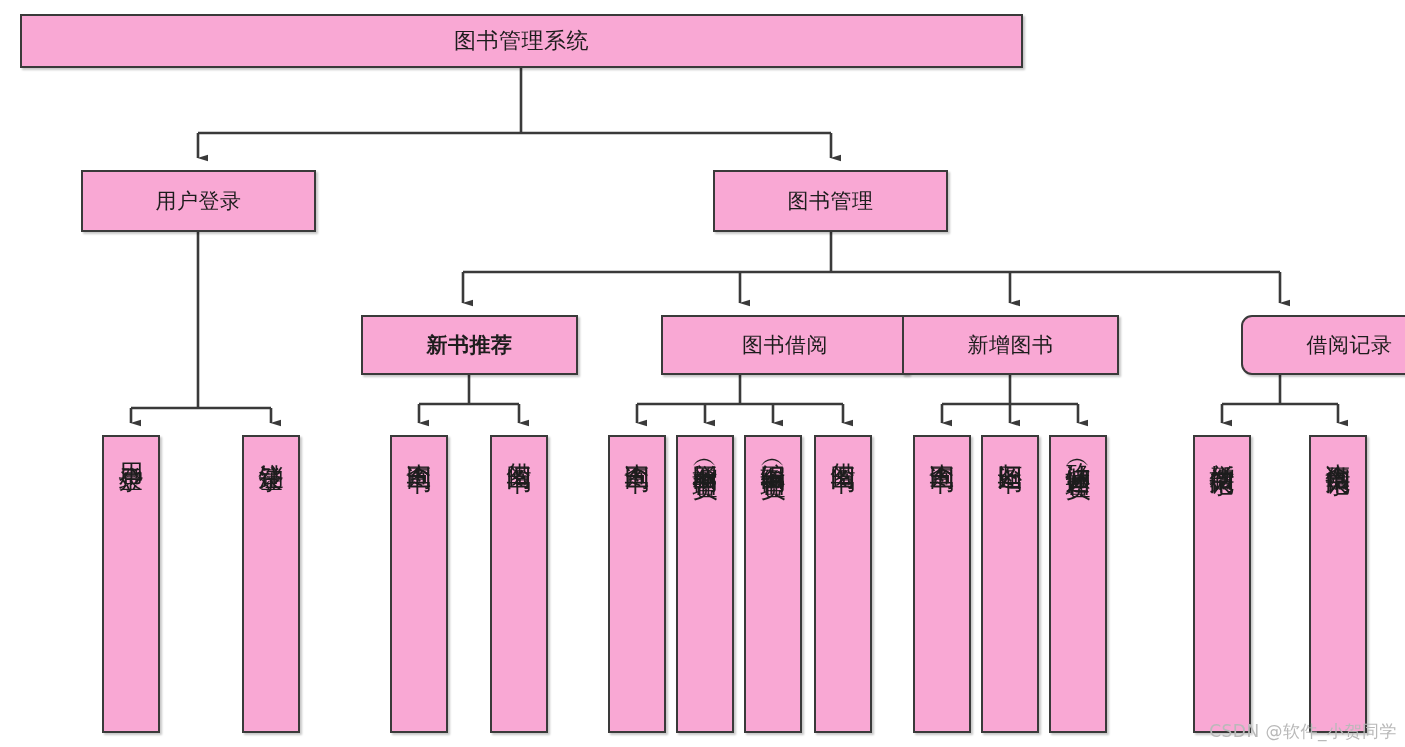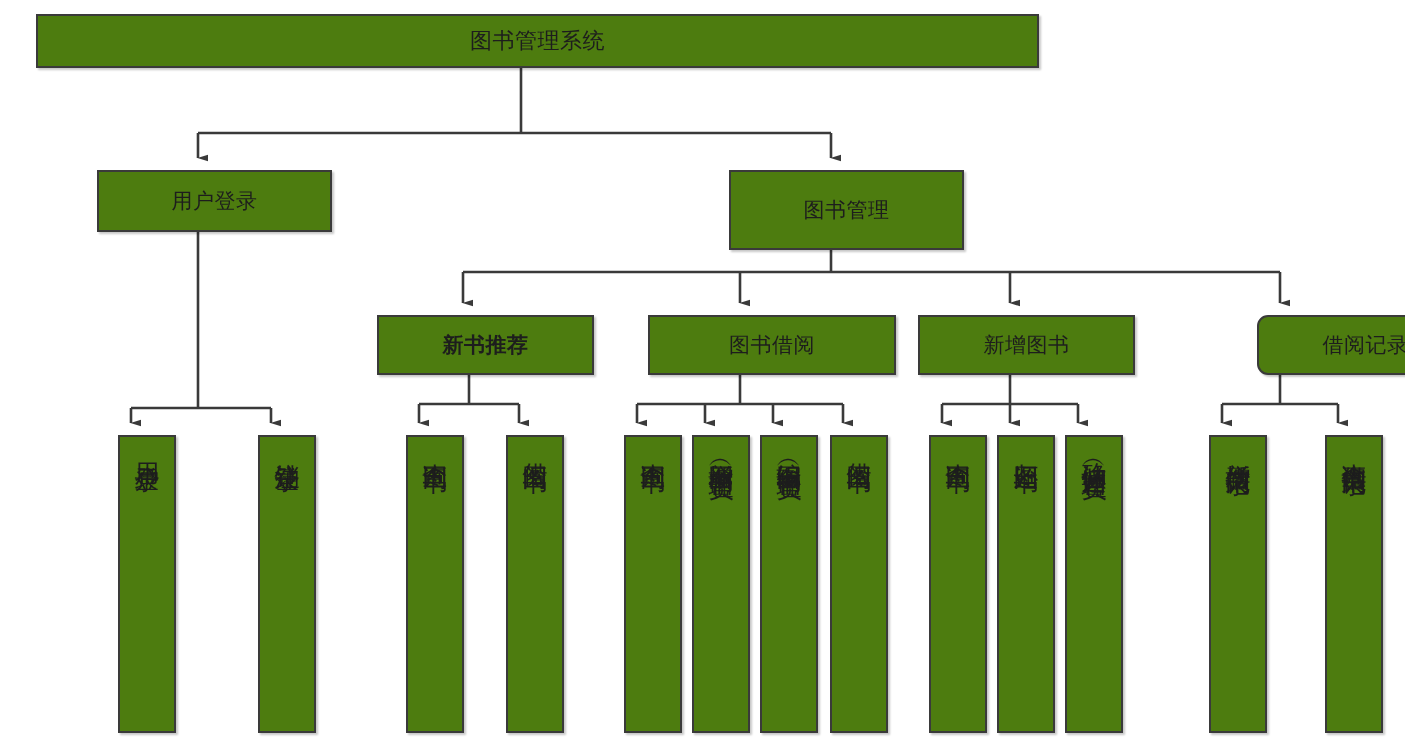--- a/index.html
+++ b/index.html
@@ -22,28 +22,27 @@
     position: absolute;
     left: 0;
     top: 0;
     width: 1405px;
     height: 747px;
     pointer-events: none;
   }
   .node {
     position: absolute;
     box-sizing: border-box;
-    background: #4d7c0f;
+    background: #f9a8d4;
     border: 2.5px solid #3a3a3a;
     box-shadow: 2px 2px 2px rgba(0,0,0,0.22);
     display: flex;
     align-items: center;
     justify-content: center;
     color: #1d1d1d;
-    margin-left: 16px;
   }
   .node-label {
     display: block;
     text-align: center;
     line-height: 1.16;
     letter-spacing: 0.5px;
     white-space: nowrap;
   }
   
   .node.h .node-label {
@@ -132,28 +131,28 @@
     </g>
   </svg>
 
   <div class="node h root" style="left:20px; top:14px; width:1003px; height:54px;">
     <span class="node-label">图书管理系统</span>
   </div>
 
   <div class="node h" style="left:81px; top:170px; width:235px; height:62px;">
     <span class="node-label">用户登录</span>
   </div>
-  <div class="node h" style="left:713px; top:170px; width:235px; height:80px;">
+  <div class="node h" style="left:713px; top:170px; width:235px; height:62px;">
     <span class="node-label">图书管理</span>
   </div>
 
   <div class="node h" style="left:361px; top:315px; width:217px; height:60px;font-weight:bold;">
     <span class="node-label">新书推荐</span>
   </div>
-  <div class="node h" style="left:632px; top:315px; width:248px; height:60px;">
+  <div class="node h" style="left:661px; top:315px; width:248px; height:60px;">
     <span class="node-label">图书借阅</span>
   </div>
   <div class="node h" style="left:902px; top:315px; width:217px; height:60px;">
     <span class="node-label">新增图书</span>
   </div>
   <div class="node h" style="left:1241px; top:315px; width:217px; height:60px;border-radius:11px;">
     <span class="node-label">借阅记录</span>
   </div>
 
   <div class="node v" style="left:102px; top:435px; width:58px; height:298px;">
@@ -193,13 +192,14 @@
     <span class="node-label">确认归还（管理员）</span>
   </div>
 
   <div class="node v" style="left:1193px; top:435px; width:58px; height:298px;">
     <span class="node-label">新增借阅记录</span>
   </div>
   <div class="node v" style="left:1309px; top:435px; width:58px; height:298px;">
     <span class="node-label">查询借阅记录</span>
   </div>
 
+  <div id="watermark">CSDN @软件_小贺同学</div>
 </div>
 
 </body></html>

